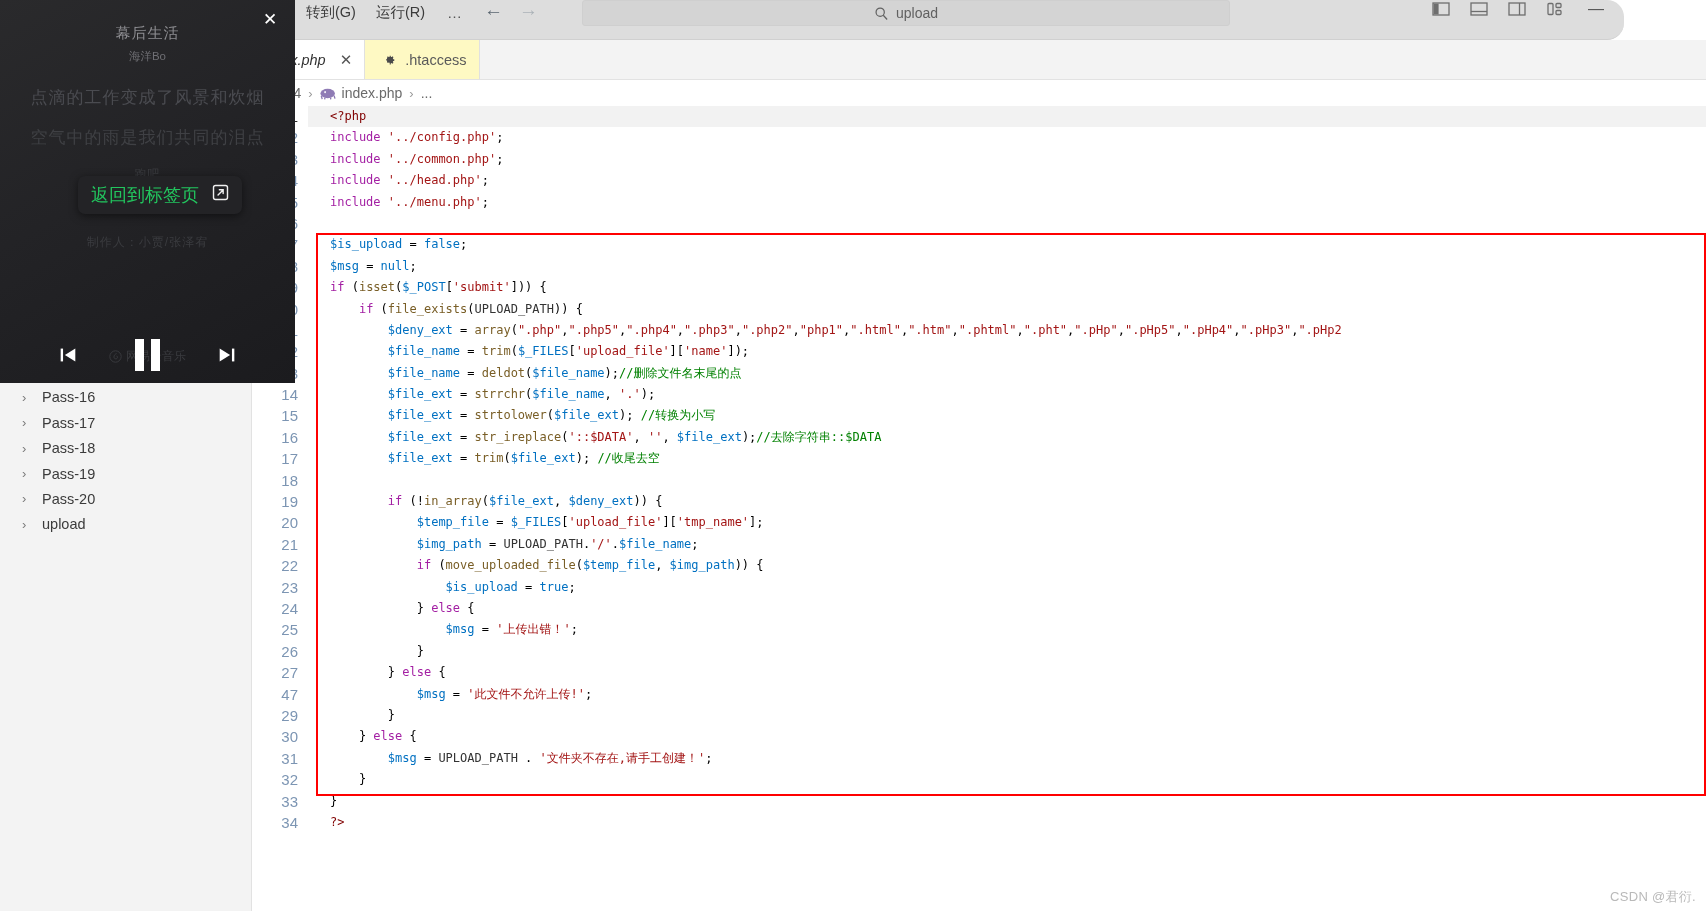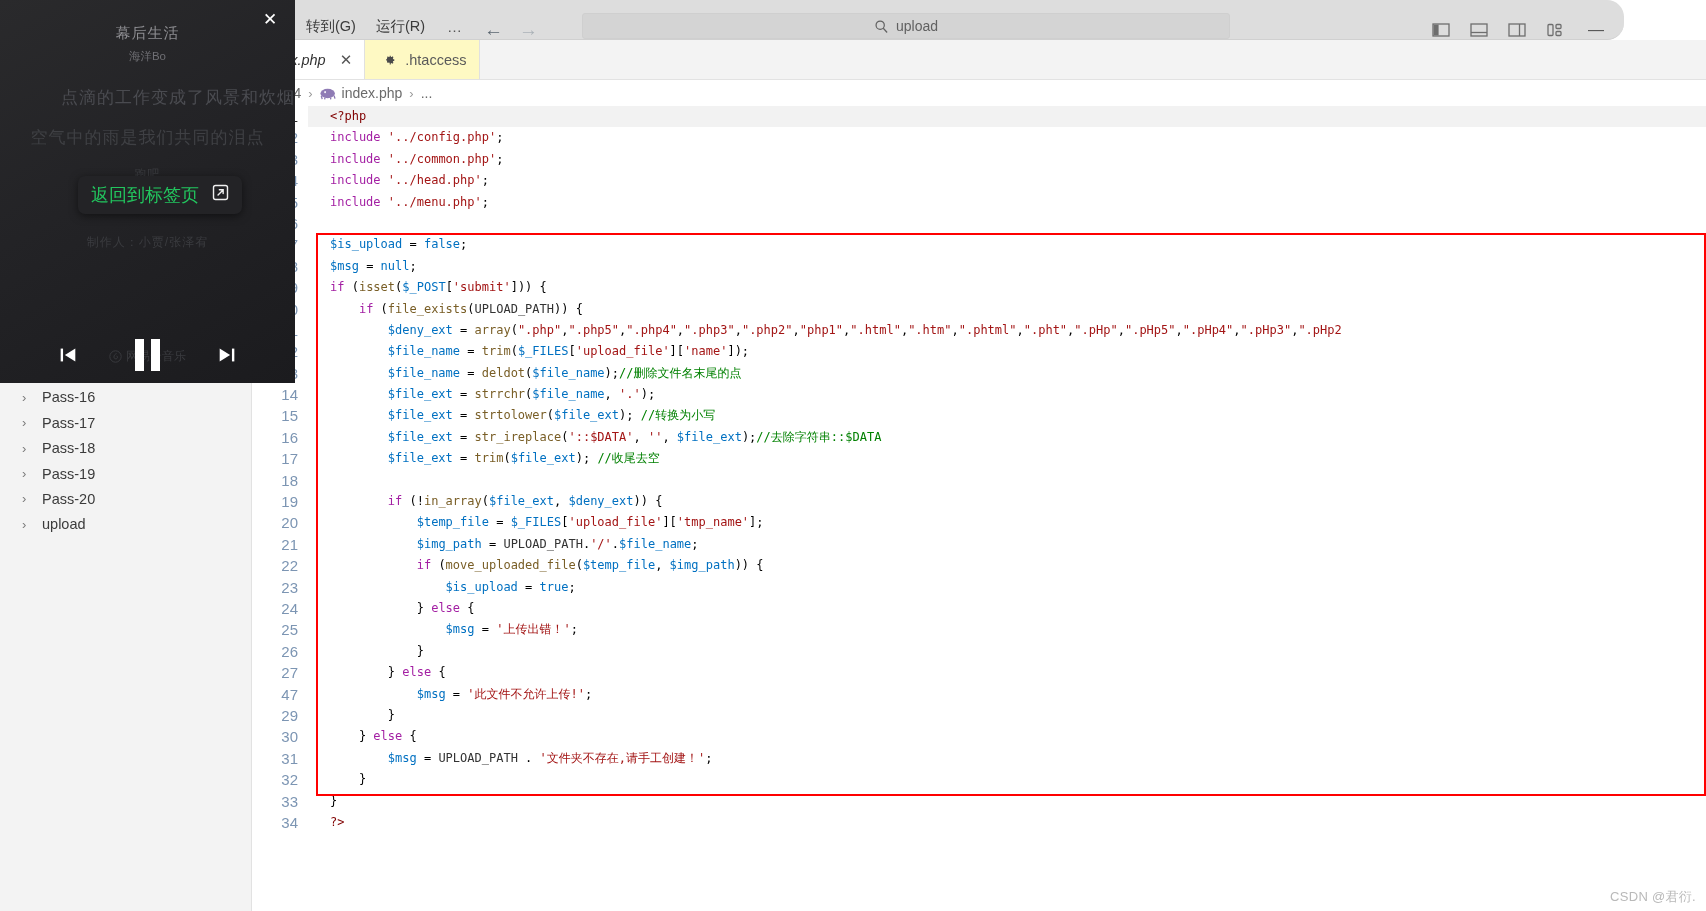--- a/index.html
+++ b/index.html
@@ -10,21 +10,21 @@
     font-family: "Liberation Sans", sans-serif;
     -webkit-font-smoothing: antialiased;
   }
 
   #app { position: relative; width: 1706px; height: 911px; }
 
   
   .titlebar {
     position: absolute; top: 0; left: 0; width: 1624px; height: 40px;
     background: #dddddd;
-    display: flex; align-items: flex-end;
+    display: flex; align-items: flex-start;
     font-size: 14.5px; color: #3b3b3b;
     border-bottom: 1px solid #d0d0d0;
     border-radius: 17px;
   }
   .tb-menu { display: flex; align-items: center; margin-left: 296px; }
   .tb-menu-item {
     padding: 3px 10px; color: #3b3b3b; font-size: 14.5px;
     cursor: default; white-space: nowrap;
   }
   .tb-dots { padding: 0 12px; letter-spacing: 2px; color: #555; font-size: 15px; }
@@ -135,21 +135,21 @@
     display: flex; align-items: center; justify-content: center;
     color: #ffffff; font-size: 17px; cursor: default;
   }
   .player-title {
     margin-top: 24px; text-align: center; font-size: 15px; color: #8d8d91;
     letter-spacing: 1px;
   }
   .player-artist { margin-top: 6px; text-align: center; font-size: 11.5px; color: #6f6f74; }
   .lyrics { margin-top: 22px; text-align: center; }
   .lyric { font-size: 17px; color: #3f4044; margin: 17px 0; letter-spacing: 1px; }
-  .lyric.l2 { color: #4a4b50; text-align: right; }
+  .lyric.l2 { color: #4a4b50; }
   .lyric.sm { font-size: 12px; color: #3a3b3f; }
   .tooltip {
     position: absolute; left: 78px; top: 176px;
     background: #232326; color: #22c55e; border-radius: 7px;
     padding: 7px 13px; font-size: 18px; display: flex; align-items: center; gap: 13px;
     box-shadow: 0 2px 8px rgba(0,0,0,0.5);
   }
   .player-brand {
     position: absolute; left: 0; right: 0; bottom: 18px; text-align: center;
     font-size: 12px; color: #3a3b3f; display: flex; align-items: center;

